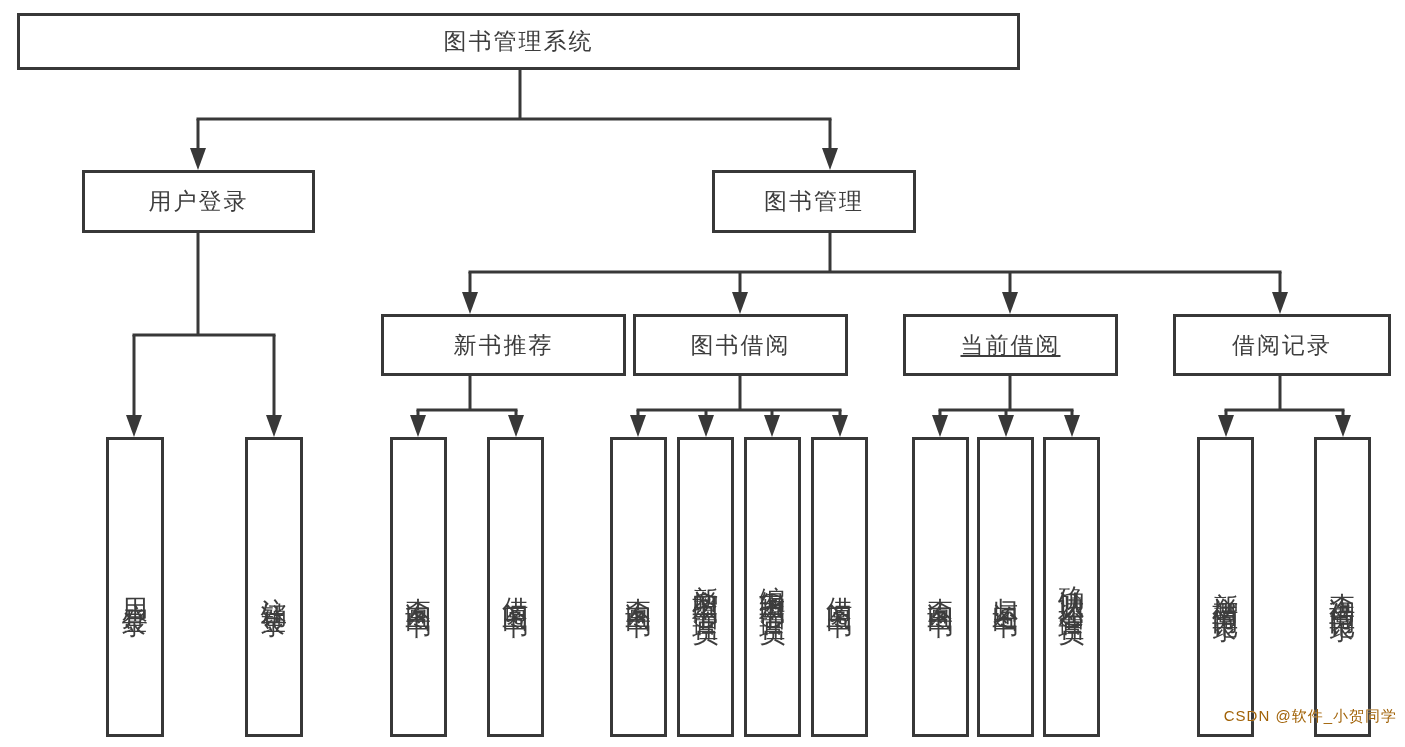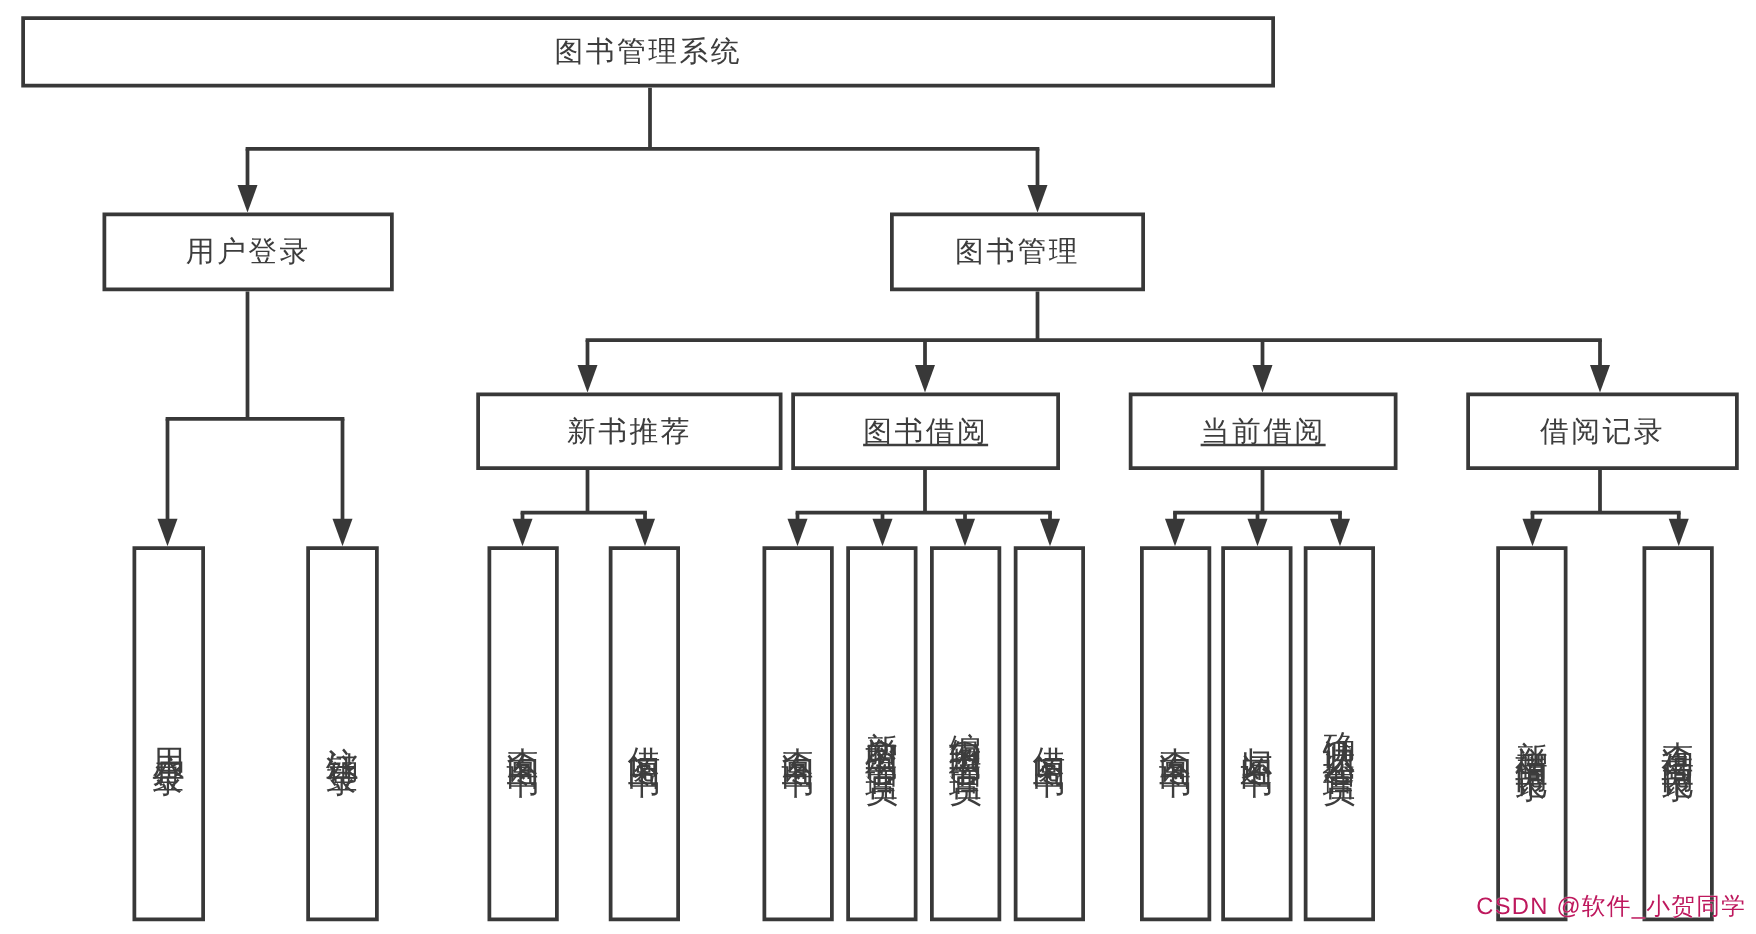--- a/index.html
+++ b/index.html
@@ -37,25 +37,25 @@
     writing-mode:vertical-rl;
     text-orientation:mixed;
     font-size:26px;
     line-height:1.1;
     letter-spacing:5px;
     white-space:nowrap;
   }
   .watermark{
     position:absolute;
     right:8px;
-    bottom:9px;
+    bottom:21px;
     z-index:2;
-    font-size:19px;
+    font-size:15px;
     letter-spacing:1px;
-    color:#be185d;
+    color:#a16207;
     text-shadow:0 0 1px #ffffff;
     white-space:nowrap;
   }
 </style>
 </head>
 <body>
 
 <div id="stage">
 
   <svg id="wires" width="1405" height="747">
@@ -120,21 +120,21 @@
   <div class="node hnode" style="left:82px;top:170px;width:233px;height:63px;">
     <span>用户登录</span>
   </div>
   <div class="node hnode" style="left:712px;top:170px;width:204px;height:63px;">
     <span>图书管理</span>
   </div>
 
   <div class="node hnode" style="left:362px;top:314px;width:245px;height:62px;margin-left:19px;">
     <span>新书推荐</span>
   </div>
-  <div class="node hnode" style="left:633px;top:314px;width:215px;height:62px;text-decoration:underline;">
+  <div class="node hnode" style="left:633px;top:314px;width:215px;height:62px;">
     <span>图书借阅</span>
   </div>
   <div class="node hnode" style="left:903px;top:314px;width:215px;height:62px;text-decoration:underline;">
     <span>当前借阅</span>
   </div>
   <div class="node hnode" style="left:1173px;top:314px;width:218px;height:62px;">
     <span>借阅记录</span>
   </div>
 
   <div class="node vnode" style="left:106px;top:437px;width:58px;height:300px;">

